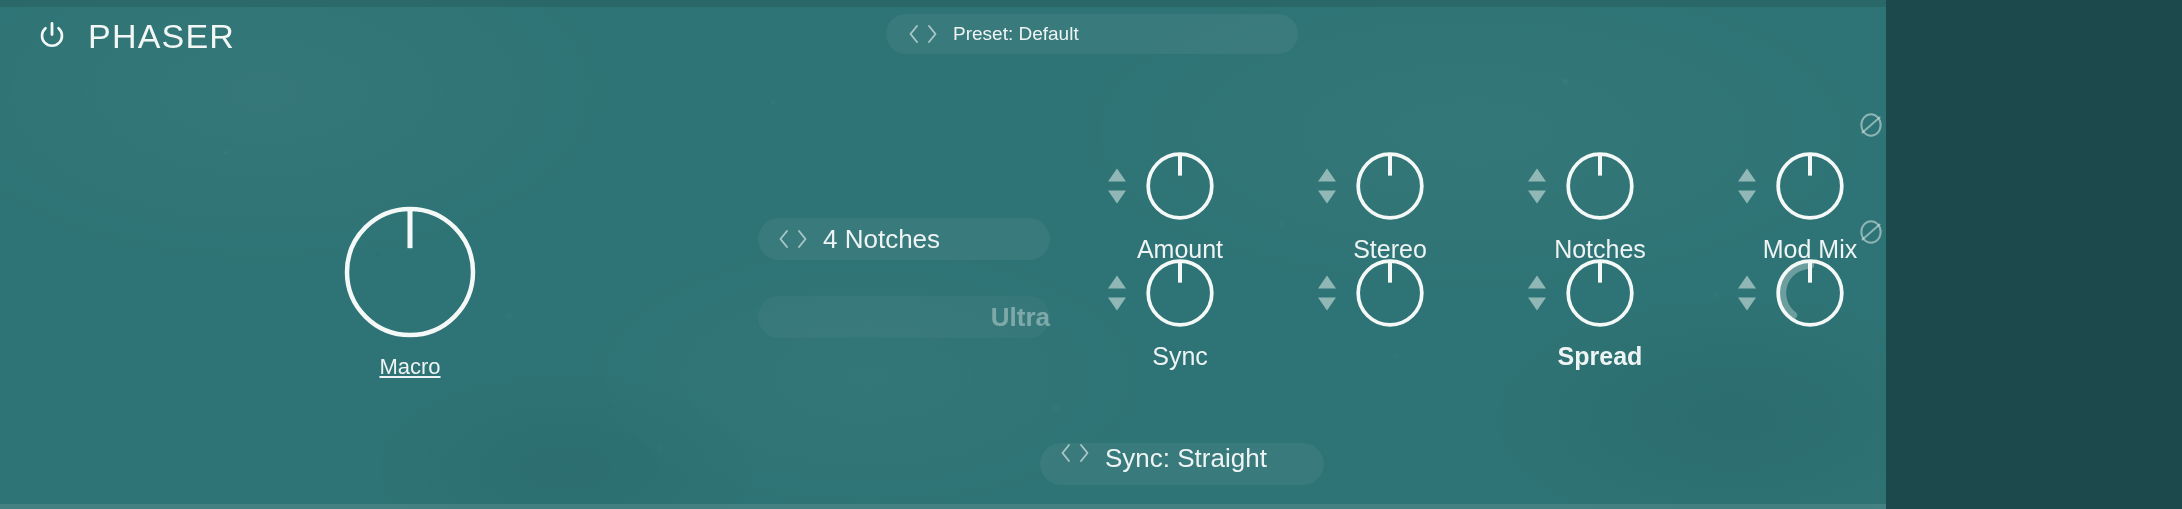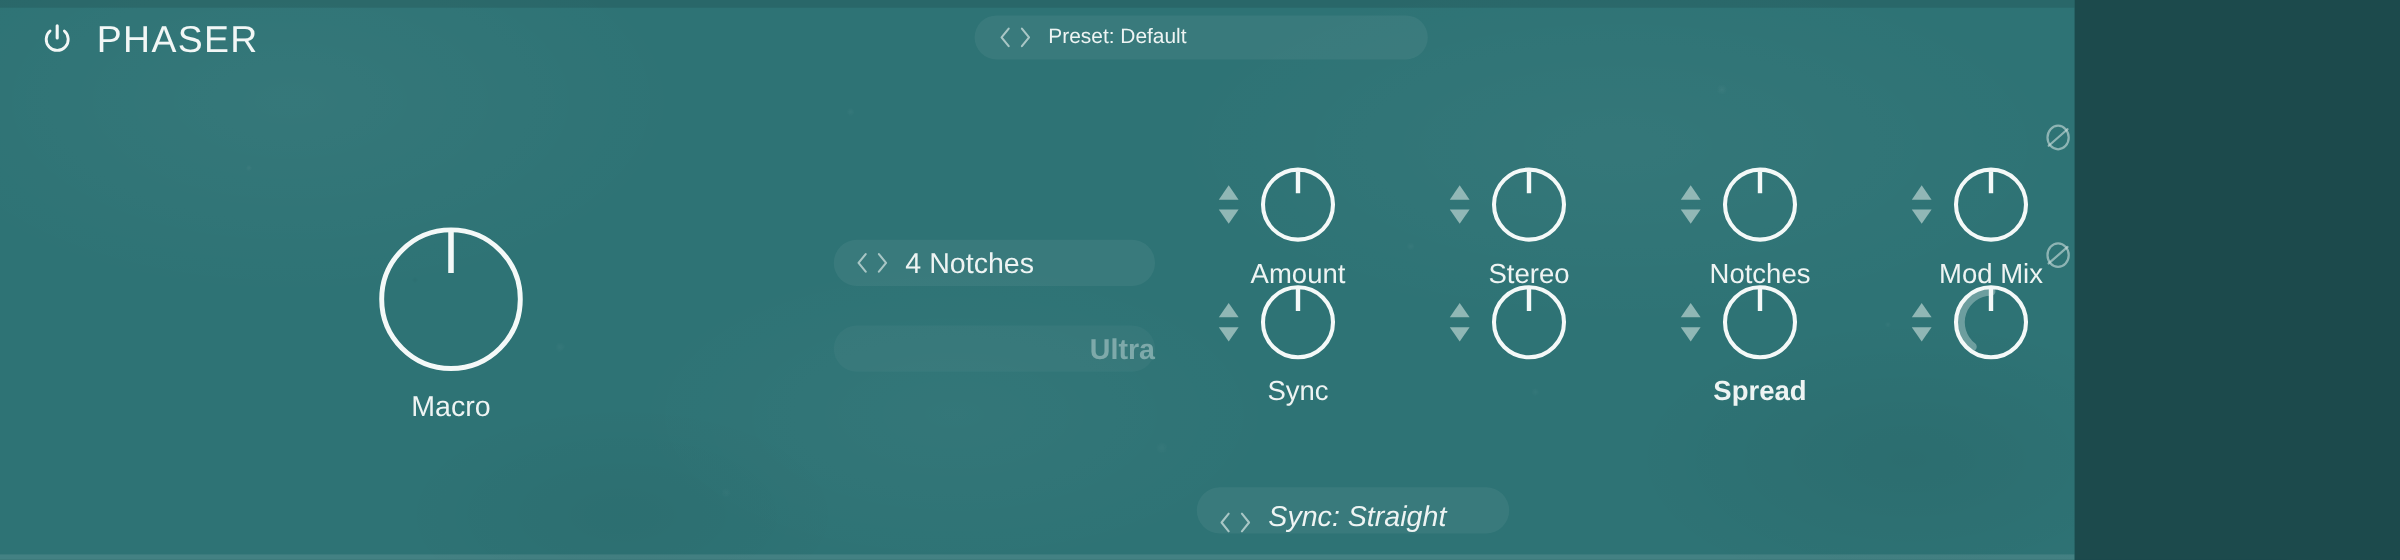--- a/index.html
+++ b/index.html
@@ -97,22 +97,23 @@
   
   .macro-wrap {
     position: absolute;
     left: 340px; top: 202px;
     width: 140px;
     text-align: center;
   }
   .macro-knob { width: 140px; height: 140px; display: block; }
   .macro-label {
     margin-top: 12px;
-    font-size: 26px;
+    font-size: 22px;
     color: #eef4f3;
+    text-decoration: underline;
   }
 
   
   .notches-bar {
     position: absolute;
     left: 758px; top: 218px;
     width: 292px; height: 42px;
     border-radius: 21px;
     background: rgba(255,255,255,0.055);
     display: flex; align-items: center;
@@ -134,28 +135,27 @@
     display: flex; align-items: center; justify-content: flex-end;
     box-sizing: border-box;
   }
   .ultra-label {
     font-size: 26px;
     font-weight: bold;
     color: rgba(225,238,236,0.42);
   }
   .sync-bar {
     position: absolute;
-    left: 1088px; top: 443px;
+    left: 1040px; top: 443px;
     width: 284px; height: 42px;
     border-radius: 21px;
     background: rgba(255,255,255,0.055);
-    display: flex; align-items: flex-end;
+    display: flex; align-items: flex-start;
     padding-left: 20px;
     box-sizing: border-box;
-    font-style: italic;
   }
   .sync-label {
     font-size: 26px;
     color: #eef4f3;
     white-space: nowrap;
   }
 
   
   .knob-cell {
     position: absolute;

